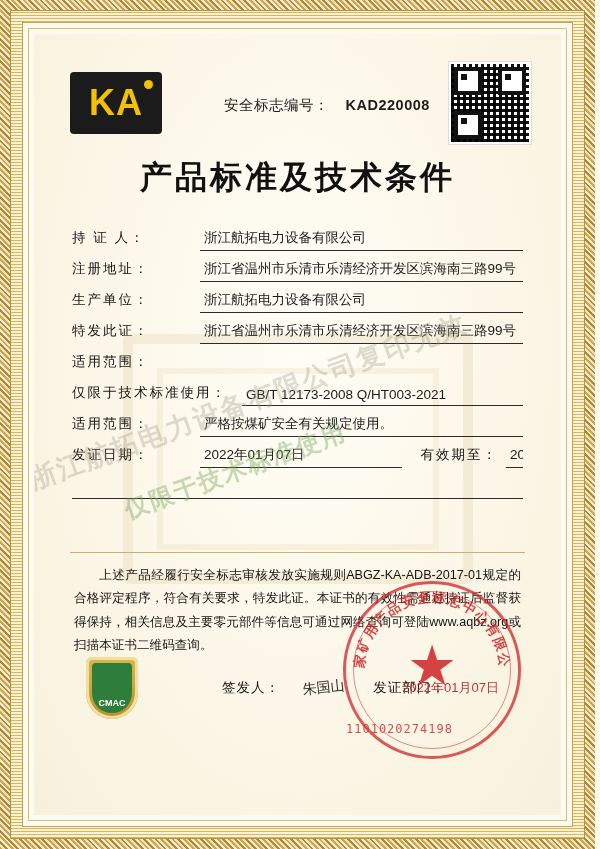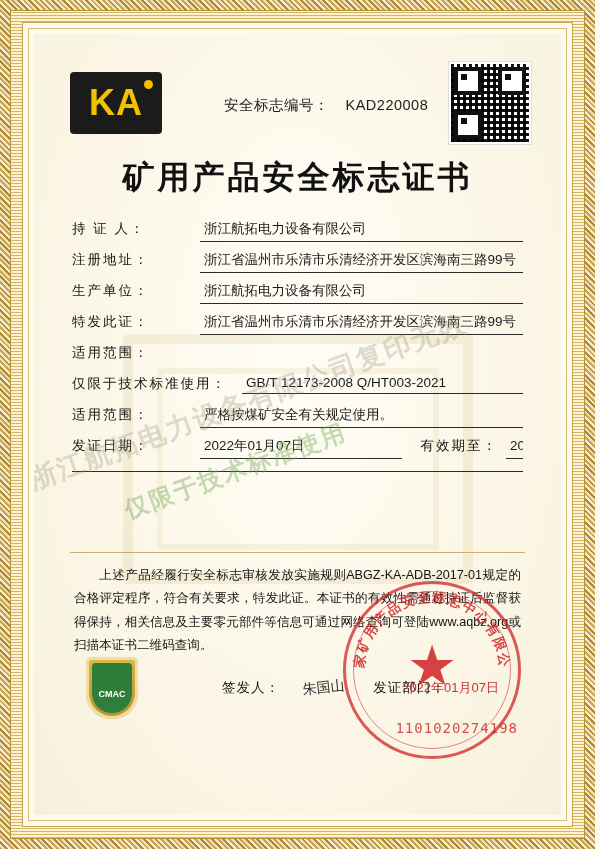--- a/index.html
+++ b/index.html
@@ -100,21 +100,21 @@
   }
   .cert-no {
     position: absolute;
     left: 190px;
     top: 62px;
     font-size: 14.5px;
     color: #1d1d1d;
     letter-spacing: 0.5px;
     white-space: nowrap;
   }
-  .cert-no .val { margin-left: 12px; }
+  .cert-no .val { margin-left: 12px; font-weight: bold; }
 
   .qr {
     position: absolute;
     right: 30px;
     top: 28px;
     width: 78px;
     height: 78px;
     background:
       repeating-linear-gradient(90deg, #111 0 3px, #fff 3px 6px),
       repeating-linear-gradient(0deg, #111 0 3px, #fff 3px 6px);
@@ -152,21 +152,21 @@
 
   
   .fields {
     position: absolute;
     left: 38px;
     right: 38px;
     top: 186px;
   }
   .row {
     display: flex;
-    align-items: flex-start;
+    align-items: flex-end;
     height: 31px;
   }
   .label {
     width: 128px;
     font-size: 13.5px;
     color: #151515;
     letter-spacing: 2px;
     padding-bottom: 4px;
     flex: none;
     white-space: nowrap;
@@ -266,21 +266,21 @@
     position: absolute;
     left: 6px; top: 6px; right: 6px; bottom: 6px;
     background: #2f7d3a;
     border-radius: 4px 4px 22px 22px;
     color: #fff;
     font-size: 9px;
     font-weight: bold;
     display: flex;
     align-items: flex-end;
     justify-content: center;
-    padding-bottom: 14px;
+    padding-bottom: 5px;
     box-sizing: border-box;
   }
   .cmac .star {
     position: absolute;
     left: 50%;
     top: 12px;
     transform: translateX(-50%);
     color: #ffd95e;
     font-size: 17px;
     line-height: 1;
@@ -346,22 +346,22 @@
     font-size: 13.5px;
     font-weight: bold;
     fill: rgba(206,28,32,0.88);
     letter-spacing: 1.5px;
     font-family: "Liberation Sans", sans-serif;
   }
   .seal .code {
     position: absolute;
     left: 0; right: 0;
     bottom: 20px;
-    text-align: right;
-    font-size: 14px;
+    text-align: left;
+    font-size: 12px;
     letter-spacing: 1px;
     color: rgba(206,28,32,0.85);
     font-family: "DejaVu Sans Mono", monospace;
   }
   .seal-date {
     position: absolute;
     right: 62px;
     bottom: 118px;
     font-size: 13px;
     color: rgba(190,30,34,0.9);
@@ -395,21 +395,21 @@
           <i></i>
         </div>
       <div class="m tr">
           <i></i>
         </div>
       <div class="m bl">
           <i></i>
         </div>
     </div>
 
-    <div class="title">矿用产品安全标志证书</div>
+    <div class="title">产品标准及技术条件</div>
 
     <div class="fields">
       <div class="row">
         <div class="label">持 证 人：</div>
         <div class="value">浙江航拓电力设备有限公司</div>
       </div>
       <div class="row">
         <div class="label">注册地址：</div>
         <div class="value">浙江省温州市乐清市乐清经济开发区滨海南三路99号</div>
       </div>

